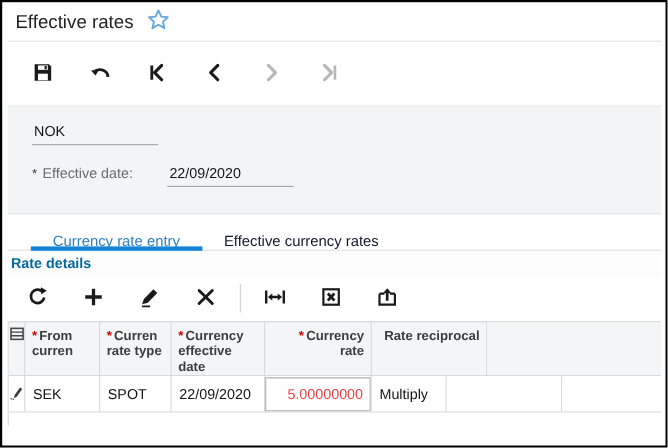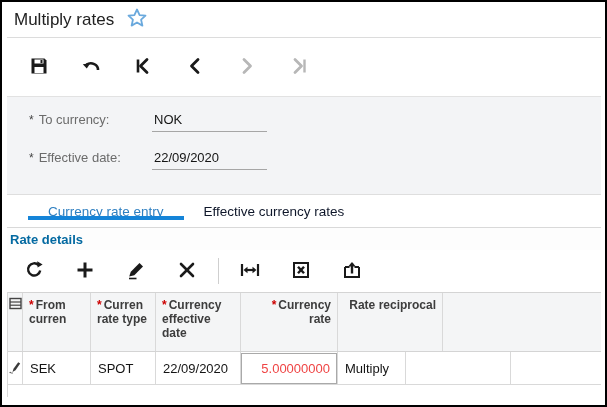--- a/index.html
+++ b/index.html
@@ -17,38 +17,38 @@
   .tb-btn { width: 36px; height: 36px; display: flex; align-items: center; justify-content: center; background: none; border: none; cursor: pointer; margin-right: 16px; }
 
   
   .formpanel { height: 98px; background: #f3f4f6; border-bottom: 1px solid #dedede; padding: 13px 0 0 22px; }
   .field-row { display: flex; align-items: flex-start; height: 38px; }
   .field-label { width: 123px; font-size: 13px; color: #6b6b6b; padding-top: 2px; }
   .req-form { color: #444; margin-right: 5px; font-size: 12px; }
   .field-value { width: 115px; font-size: 13px; color: #141414; border-bottom: 1px solid #a6a6a6; padding: 2px 2px 4px 2px; background: transparent; }
 
   
-  .tabbar { height: 33px; display: flex; align-items: center; border-bottom: 1px solid #d9d9d9; padding-left: 21px; background: #fff; }
+  .tabbar { height: 33px; display: flex; align-items: flex-end; border-bottom: 1px solid #d9d9d9; padding-left: 21px; background: #fff; }
   .tab { position: relative; padding: 0 20px; font-size: 13.5px; display: flex; align-items: center; cursor: pointer; }
   .tab.active { color: #2e7fc1; }
   .tab.inactive { color: #0f172a; }
   .tab-underline { position: absolute; left: 0; right: 0; bottom: -1px; height: 4px; background: #1584d8; }
 
   
   .section-bar { height: 22px; display: flex; align-items: center; padding-left: 3px; background: #fdfdfd; }
   .section-title { font-size: 13px; font-weight: bold; color: #0369a1; }
 
   
   .gridbar { height: 42px; display: flex; align-items: center; padding-left: 10px; background: #fff; }
   .gb-btn { width: 34px; height: 34px; display: flex; align-items: center; justify-content: center; background: none; border: none; cursor: pointer; margin-right: 17px; }
   .gb-sep { width: 1px; height: 26px; background: #cfcfcf; margin: 0 14px 0 -3px; }
 
   
   .grid { border-left: 1px solid #d9d9d9; }
-  .grid-header { display: flex; height: 60px; background: #f4f5f6; border-top: 1px solid #d4d4d4; border-bottom: 1px solid #d4d4d4; }
+  .grid-header { display: flex; height: 50px; background: #f4f5f6; border-top: 1px solid #d4d4d4; border-bottom: 1px solid #d4d4d4; }
   .hcell { border-right: 1px solid #d9d9d9; font-size: 12px; font-weight: bold; color: #3d3d3d; line-height: 14px; padding: 5px 6px 0 6px; overflow: hidden; }
   .hcell.r { text-align: right; }
   .hfiller { flex: 1; background: #f4f5f6; }
   .req { color: #cc0000; margin-right: 2px; }
   .c-sel { width: 15px; padding: 4px 0 0 0; display: flex; justify-content: center; }
   .c1 { width: 68px; } .c2 { width: 65px; } .c3 { width: 85px; } .c4 { width: 97px; } .c5 { width: 68px; } .c6 { width: 105px; }
 
   .grid-row { display: flex; height: 33px; background: #fff; border-bottom: 1px solid #d9d9d9; }
   .cell { border-right: 1px solid #d9d9d9; font-size: 13px; color: #141414; display: flex; align-items: center; padding: 0 7px; overflow: hidden; }
   .cell.r { justify-content: flex-end; }
@@ -58,21 +58,21 @@
   .rfiller { flex: 1; }
   .grid-stub { height: 12px; border-left: 0; }
 </style>
 </head>
 <body>
 
 <div class="window">
   <div class="inner">
 
     <div class="titlebar">
-      <div class="title">Multiply rates</div>
+      <div class="title">Effective rates</div>
       <button class="star-btn">
         <span>
           <svg width="20" height="20" viewBox="0 0 20 20">
             <polygon points="10,1.5 12.6,7.1 18.5,7.7 14.1,11.7 15.4,17.6 10,14.5 4.6,17.6 5.9,11.7 1.5,7.7 7.4,7.1" fill="none" stroke="#6aa9dd" stroke-width="1.8" stroke-linejoin="round"></polygon>
           </svg>
         </span>
       </button>
     </div>
 
     <div class="toolbar">
@@ -121,23 +121,20 @@
           <svg width="20" height="20" viewBox="0 0 20 20">
             <polyline points="6,3.5 12.5,10 6,16.5" fill="none" stroke="#b7b7b7" stroke-width="2.8" stroke-linecap="round" stroke-linejoin="round"></polyline>
             <line x1="15.5" y1="3.5" x2="15.5" y2="16.5" stroke="#b7b7b7" stroke-width="2.4"></line>
           </svg>
         </span>
       </button>
     </div>
 
     <div class="formpanel">
       <div class="field-row">
-        <div class="field-label">
-          <span class="req-form">*</span><span>To currency:</span>
-        </div>
         <div class="field-value">NOK</div>
       </div>
       <div class="field-row">
         <div class="field-label">
           <span class="req-form">*</span><span>Effective date:</span>
         </div>
         <div class="field-value">22/09/2020</div>
       </div>
     </div>
 

